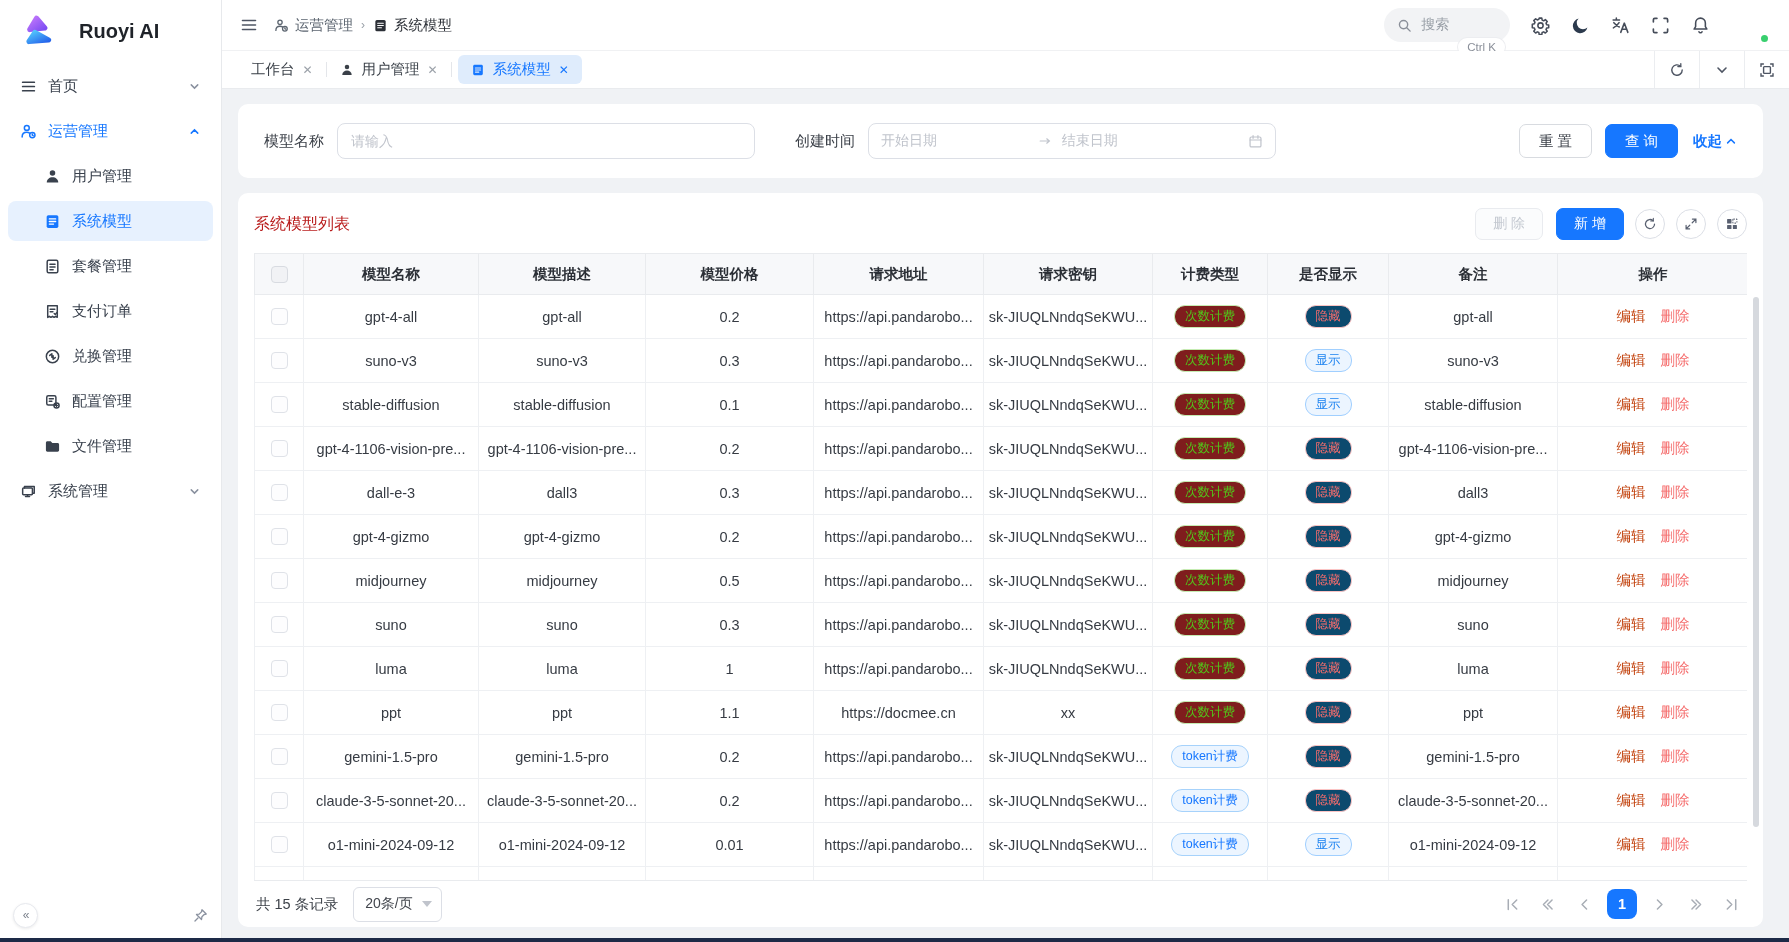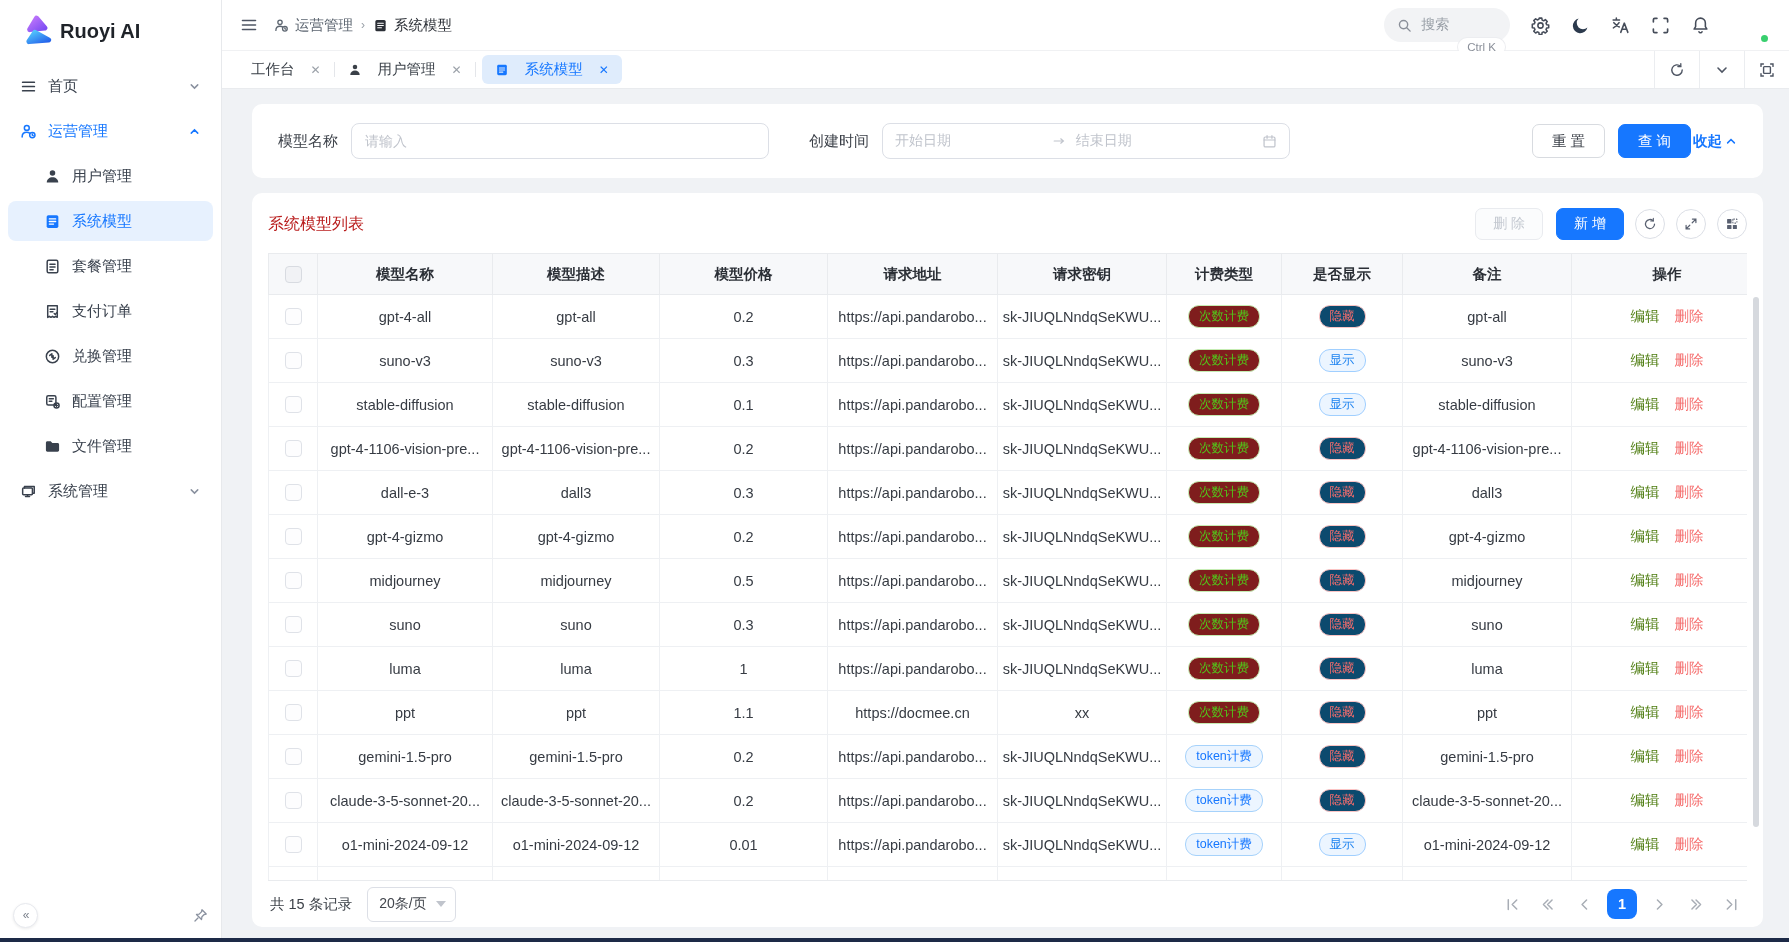--- a/index.html
+++ b/index.html
@@ -5,21 +5,21 @@
   * { margin:0; padding:0; box-sizing:border-box; }
   html,body { width:1789px; height:942px; overflow:hidden; }
   body {
     font-family:"Liberation Sans","DejaVu Sans",sans-serif;
     background:#f0f2f5; color:#333; font-size:14px;
   }
   .app { display:flex; height:938px; }
 
   
   .sidebar { width:222px; background:#fff; border-right:1px solid #e7e9ec; display:flex; flex-direction:column; }
-  .logo-row { height:62px; display:flex; align-items:center; gap:4px; padding-left:20px; flex:none; }
+  .logo-row { height:62px; display:flex; align-items:center; gap:23px; padding-left:20px; flex:none; }
   .logo-row svg { width:36px; height:36px; }
   .brand { font-size:20px; font-weight:700; color:#1f2329; }
   .menu { flex:1; padding:4px 8px 0; overflow:hidden; }
   .mi { height:40px; margin-bottom:5px; border-radius:8px; display:flex; align-items:center; gap:11px;
         padding:0 12px; font-size:15px; color:#39414d; cursor:pointer; }
   .mi svg { width:17px; height:17px; flex:none; }
   .mi .chev { margin-left:auto; color:#8a919f; width:13px; height:13px; }
   .mi.sub { padding-left:36px; }
   .mi.parent-active { color:#1677ff; }
   .mi.parent-active .chev { color:#1677ff; }
@@ -49,52 +49,52 @@
   .top-ic { width:19px; height:19px; color:#454c59; }
   .avatar-wrap { position:relative; width:38px; height:38px; cursor:pointer; }
   .avatar { width:38px; height:38px; border-radius:50%;
         background:radial-gradient(circle at 32% 28%, #e8c8f5 0%, #9b7bf0 38%, #4a64e0 72%, #243e9e 100%); }
   .status-dot { position:absolute; right:-1px; bottom:0; width:11px; height:11px; border-radius:50%;
         background:#38cf6e; border:2px solid #fff; }
 
   
   .tabbar { height:38px; background:#fff; border-bottom:1px solid #e9ebee; display:flex; align-items:center;
         padding-left:16px; flex:none; }
-  .tab { display:flex; align-items:center; gap:16px; padding:0 13px; font-size:14.5px; color:#3a4048; cursor:pointer; height:100%; }
+  .tab { display:flex; align-items:center; gap:8px; padding:0 13px; font-size:14.5px; color:#3a4048; cursor:pointer; height:100%; }
   .tab .x { color:#9aa0a8; font-size:12px; }
   .tab svg { width:14px; height:14px; }
   .tab.active { height:29px; background:#dfecfc; border-radius:6px; color:#1677ff; margin:0 6px; }
   .tab.active .x { color:#1677ff; }
   .tab-sep { width:1px; height:15px; background:#e4e6ea; }
   .tab-controls { margin-left:auto; display:flex; height:100%; }
   .tab-ctl { width:45px; border-left:1px solid #ebedf0; display:flex; align-items:center; justify-content:center;
         color:#4e5563; cursor:pointer; }
   .tab-ctl svg { width:16px; height:16px; }
 
   
-  .content { flex:1; padding:15px 26px 0 30px; min-height:0; }
+  .content { flex:1; padding:15px 26px 0 16px; min-height:0; }
 
   .filter-card { background:#fff; border-radius:10px; height:74px; display:flex; align-items:center;
         padding:0 26px; margin-bottom:15px; }
   .f-label { font-size:15px; color:#3a3f47; font-weight:500; margin-right:13px; white-space:nowrap; }
   .f-input { width:418px; height:36px; border:1px solid #dcdfe6; border-radius:8px; padding:0 13px;
         font-size:14px; color:#333; outline:none; font-family:inherit; }
   .f-input::placeholder { color:#c0c4cc; }
   .date-label { margin-left:40px; }
   .date-range { width:408px; height:36px; border:1px solid #dcdfe6; border-radius:8px; display:flex;
         align-items:center; padding:0 12px; gap:10px; cursor:text; }
   .date-ph { color:#c0c4cc; font-size:14px; flex:1; }
   .date-ph.end { flex:1.2; }
   .date-arrow, .cal-ic { color:#c0c4cc; display:flex; }
   .filter-actions { margin-left:auto; display:flex; align-items:center; }
   .btn { height:34px; padding:0 19px; border-radius:7px; font-size:14.5px; cursor:pointer;
         display:flex; align-items:center; justify-content:center; font-family:inherit; }
   .btn-plain { background:#fff; border:1px solid #d8dbe0; color:#3a3f47; }
   .btn-primary { background:#1677ff; border:1px solid #1677ff; color:#fff; margin-left:13px; }
-  .collapse-link { color:#1677ff; font-size:14.5px; font-weight:600; margin-left:2px; display:flex;
+  .collapse-link { color:#1677ff; font-size:14.5px; font-weight:600; margin-left:15px; display:flex;
         align-items:center; gap:3px; cursor:pointer; }
   .collapse-link svg { width:12px; height:12px; }
 
   
   .table-card { background:#fff; border-radius:10px; height:734px; display:flex; flex-direction:column; position:relative; }
   .card-head { display:flex; align-items:center; padding:15px 16px 13px; flex:none; }
   .card-title { font-size:16px; color:#b91c1c; font-weight:500; }
   .card-tools { margin-left:auto; display:flex; align-items:center; }
   .btn-sm { height:32px; padding:0 17px; border-radius:7px; font-size:14px; }
   .btn-disabled { background:#fbfcfd; border:1px solid #e9ebef; color:#c4c9d1; cursor:not-allowed; }
@@ -112,21 +112,21 @@
        white-space:nowrap; overflow:hidden; }
   .cb { display:inline-block; width:17px; height:17px; border:1.4px solid #dfe2e8; border-radius:4px;
        background:#fdfdfe; vertical-align:middle; cursor:pointer; }
   th .cb { background:#f1f2f5; border-color:#d8dbe1; }
   .tag { display:inline-block; font-size:12.5px; line-height:1.25; padding:3px 10px; border-radius:11px; border:1px solid transparent; }
   .tag-count { color:#52c41a; background:#7f1d1d; border-color:#c5ecb2; }
   .tag-token { color:#1677ff; background:#ecf5ff; border-color:#a6d2fb; }
   .tag-hide  { color:#f56c6c; background:#0c4a6e; border-color:#fbc4c4; }
   .tag-show  { color:#1c82f0; background:#ecf5ff; border-color:#a0cfff; }
   .lnk { font-weight:500; cursor:pointer; text-decoration:none; }
-  .lnk-edit { color:#4d7c0f; margin-right:15px; }
+  .lnk-edit { color:#c2410c; margin-right:15px; }
   .lnk-del  { color:#f56c6c; }
   .vscroll { position:absolute; top:44px; right:-12px; width:6px; height:576px; border-radius:3px; }
   .vthumb { width:6px; height:92%; border-radius:3px; background:#d6d9de; }
 
   
   .pager { height:44px; display:flex; align-items:center; padding:0 18px; flex:none; margin-top:1px; }
   .total-txt { font-size:14.5px; color:#3c4148; }
   .page-size { margin-left:15px; height:35px; border:1px solid #dcdfe6; border-radius:6px; display:flex;
         align-items:center; gap:9px; padding:0 9px 0 11px; color:#42464d; font-size:14px; cursor:pointer; }
   .caret-down { width:0; height:0; border-left:5px solid transparent; border-right:5px solid transparent;

